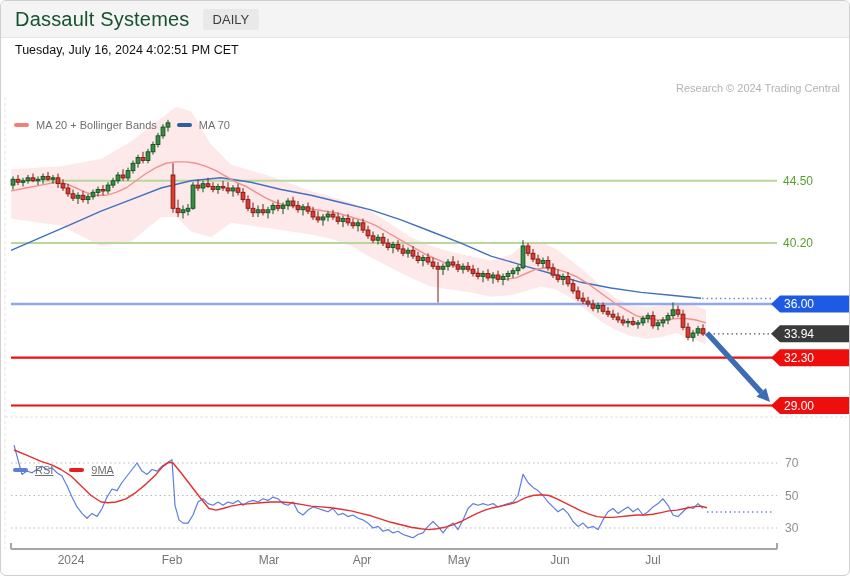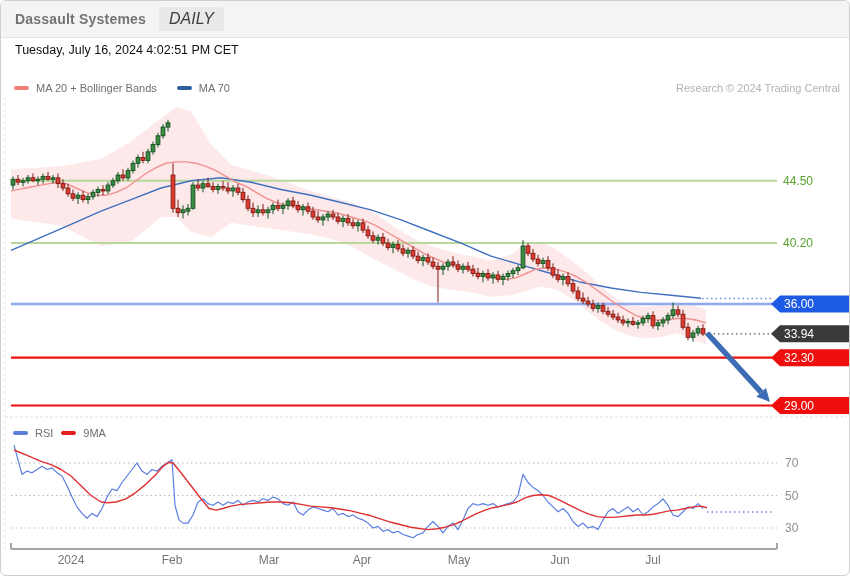--- a/index.html
+++ b/index.html
@@ -8,29 +8,29 @@
     position:relative;width:850px;height:576px;background:#fff;
     border:1px solid #cfcfcf;border-radius:6px;overflow:hidden;
     font-family:"Liberation Sans",sans-serif;
   }
   #chart-svg{position:absolute;left:0;top:0;}
   svg text{font-family:"Liberation Sans",sans-serif;}
   .header{
     position:absolute;left:0;top:0;right:0;height:37px;background:#f4f4f4;
     border-bottom:1px solid #e6e6e6;display:flex;align-items:center;padding:0 14px;
   }
-  .title{font-size:14px;font-weight:bold;color:#737373;letter-spacing:.2px;}
+  .title{font-size:20px;font-weight:normal;color:#14532d;letter-spacing:.2px;}
   .tf-badge{
-    margin-left:13px;background:#e9e9e9;color:#3d3d3d;font-size:16px;
-    padding:3px 10px;border-radius:2px;font-style:italic;
+    margin-left:13px;background:#e9e9e9;color:#3d3d3d;font-size:13px;
+    padding:3px 10px;border-radius:2px;
   }
   .date-line{position:absolute;left:14px;top:42px;font-size:12.5px;color:#101010;text-align:center;}
-  .legend{position:absolute;display:flex;align-items:center;gap:20px;font-size:11px;color:#6f6f6f;}
+  .legend{position:absolute;display:flex;align-items:center;gap:20px;font-size:11px;color:#6f6f6f;margin-top:37px;}
   .legend-price{left:13px;top:81px;}
-  .legend-rsi{left:12px;top:426px;gap:8px;}
+  .legend-rsi{left:12px;top:426px;gap:16px;text-decoration:underline;}
   .legend-item{display:flex;align-items:center;gap:7px;}
   .swatch{width:15px;height:4px;border-radius:2px;display:inline-block;}
   .research{position:absolute;right:9px;top:81px;font-size:11px;color:#b3b3b3;}
 </style>
 </head>
 <body>
 
 <div id="app">
 
   <svg id="chart-svg" width="850" height="576" viewBox="0 0 850 576">

